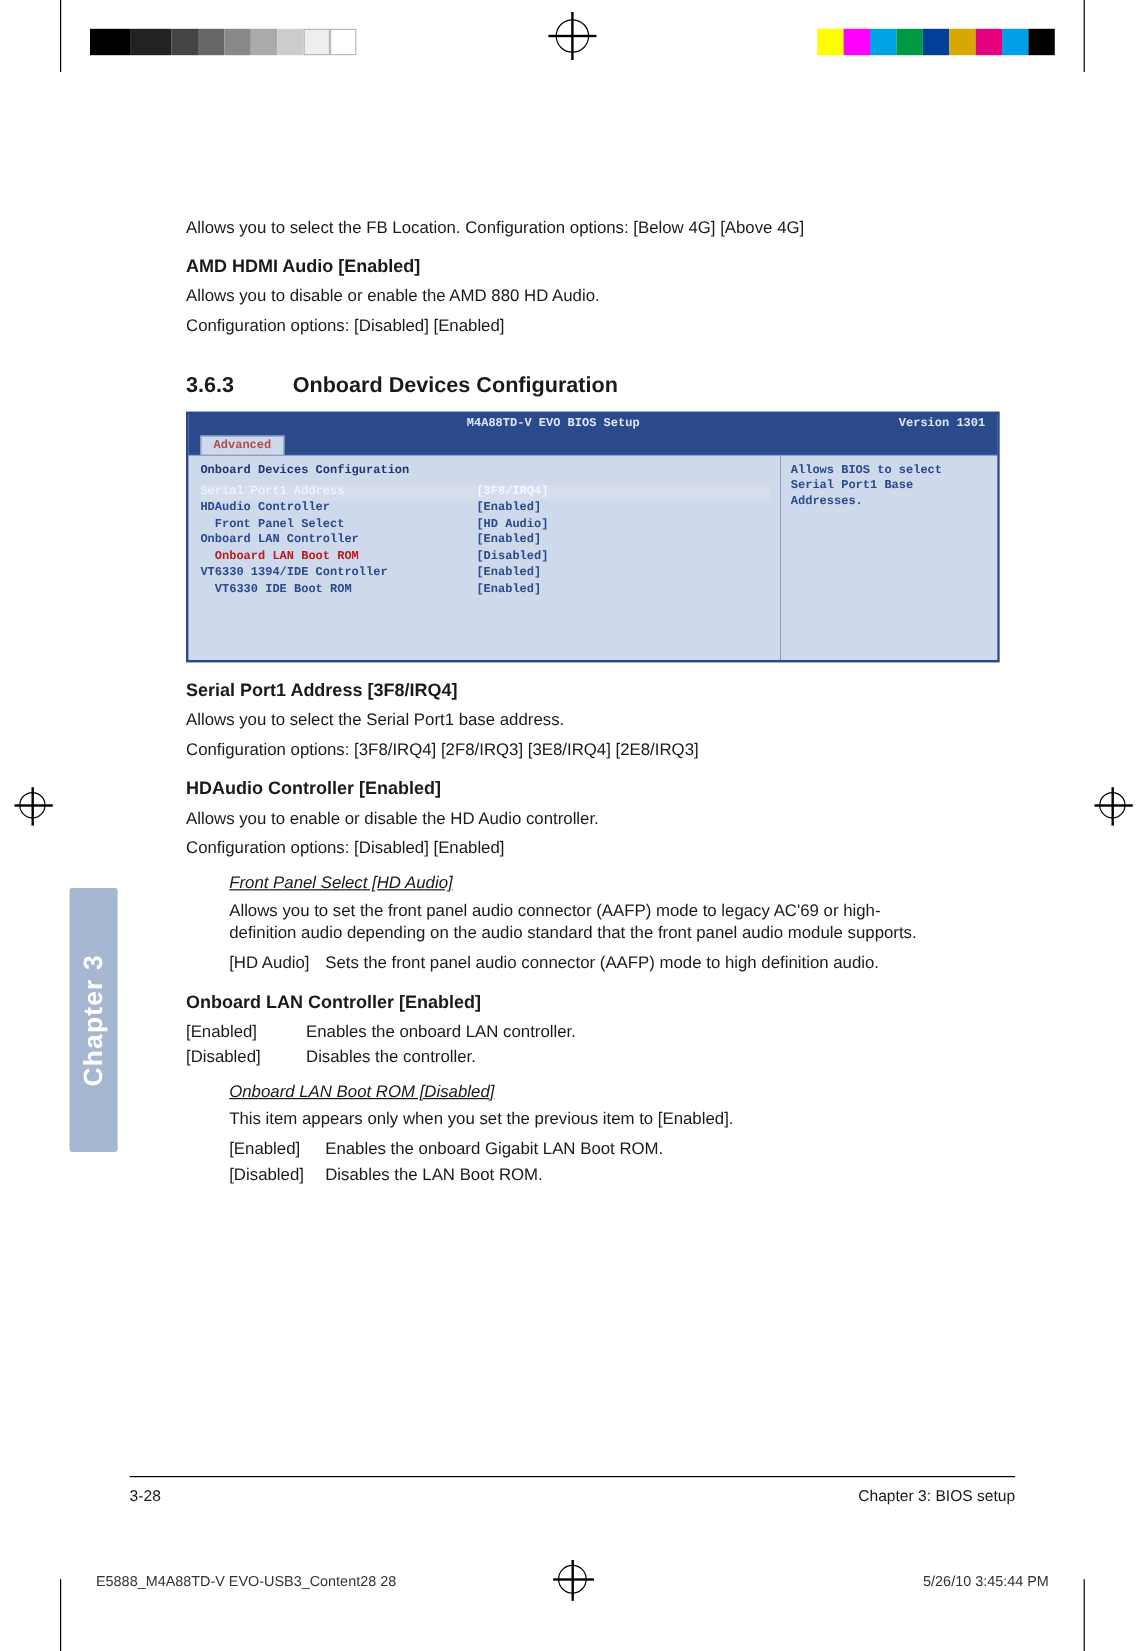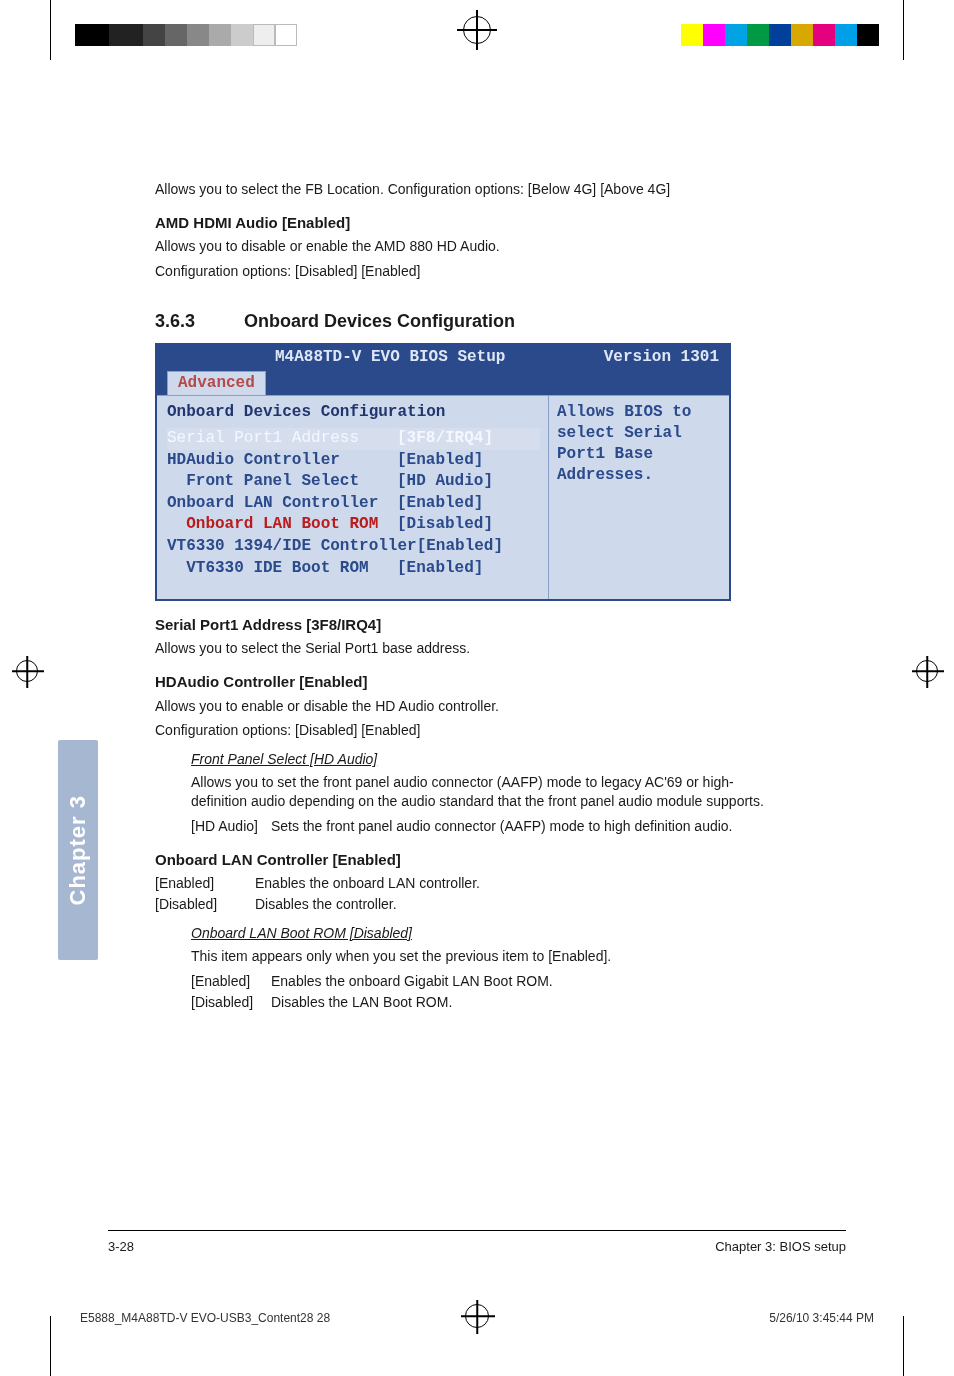--- a/index.html
+++ b/index.html
@@ -81,24 +81,24 @@
   .indent { margin-left:36px; }
   .def-row { display:flex; margin:2px 0;}
   .def-row .k { width:100px; flex:0 0 100px; }
   .def-row.small .k { width:80px; flex:0 0 80px; }
   .def-row .v { flex:1; }
 
   
   .bios {
     margin-top:8px;
     font-family: "Courier New", monospace;
-    font-size:16px;
+    font-size:10px;
     border:2px solid var(--bios-border);
     background: var(--bios-bg);
-    width:576px;
+    width:678px;
     color:#1c2e66;
   }
   .bios-header {
     background: var(--bios-header);
     color:#dfe6f5;
     padding:2px 10px 0 10px;
     display:flex;
     flex-direction:column;
     border-bottom:1px solid #8aa0c9;
   }
@@ -290,20 +290,21 @@
           </div>
       </div>
       <div class="bios-right">
         <div class="bios-help">Allows BIOS to select Serial Port1 Base Addresses.</div>
       </div>
     </div>
   </div>
 
   <h4 class="option-title">Serial Port1 Address [3F8/IRQ4]</h4>
   <p class="desc">Allows you to select the Serial Port1 base address.</p>
+  <p class="desc">Configuration options: [3F8/IRQ4] [2F8/IRQ3] [3E8/IRQ4] [2E8/IRQ3]</p>
 
   <h4 class="option-title">HDAudio Controller [Enabled]</h4>
   <p class="desc">Allows you to enable or disable the HD Audio controller.</p>
   <p class="desc">Configuration options: [Disabled] [Enabled]</p>
 
   <div class="indent">
     <p class="sub-italic">Front Panel Select [HD Audio]</p>
     <p class="desc">Allows you to set the front panel audio connector (AAFP) mode to legacy AC'69 or high-definition audio depending on the audio standard that the front panel audio module supports.</p>
     <div id="fps-opts">
         <div class="def-row small">

